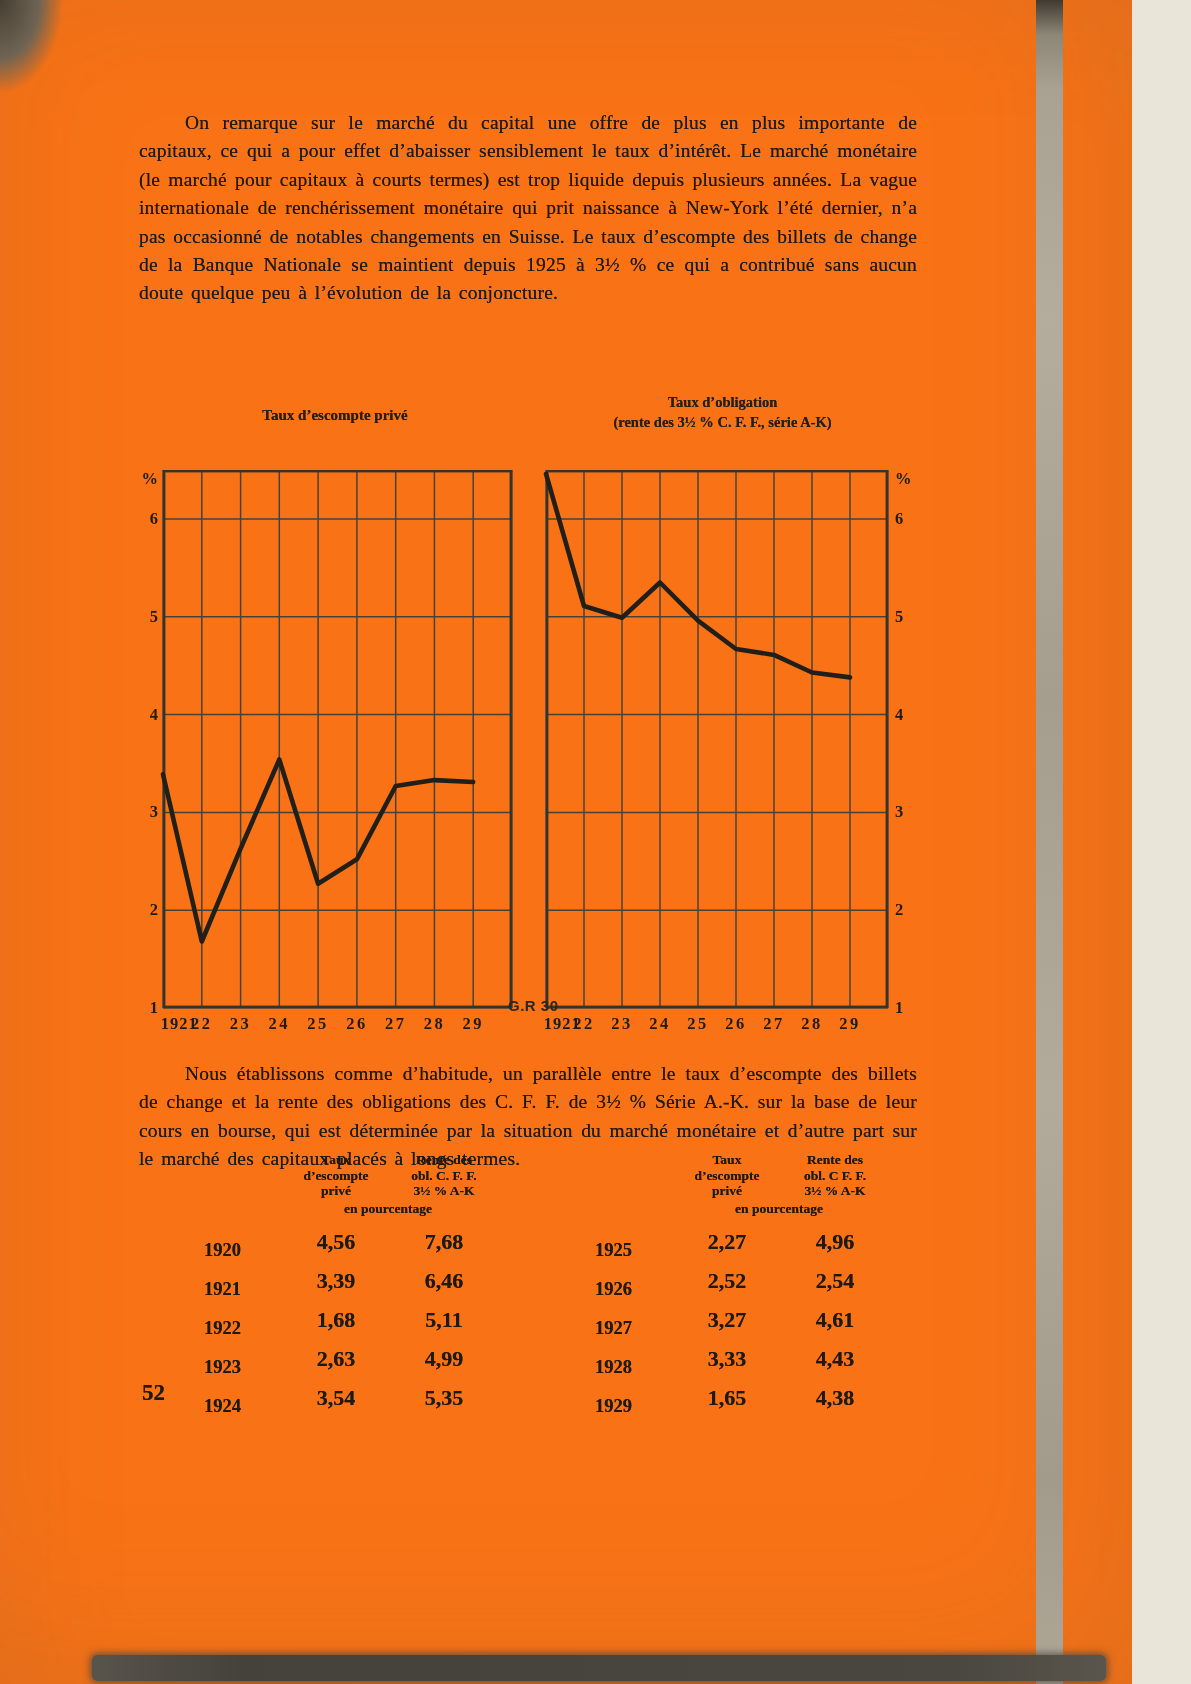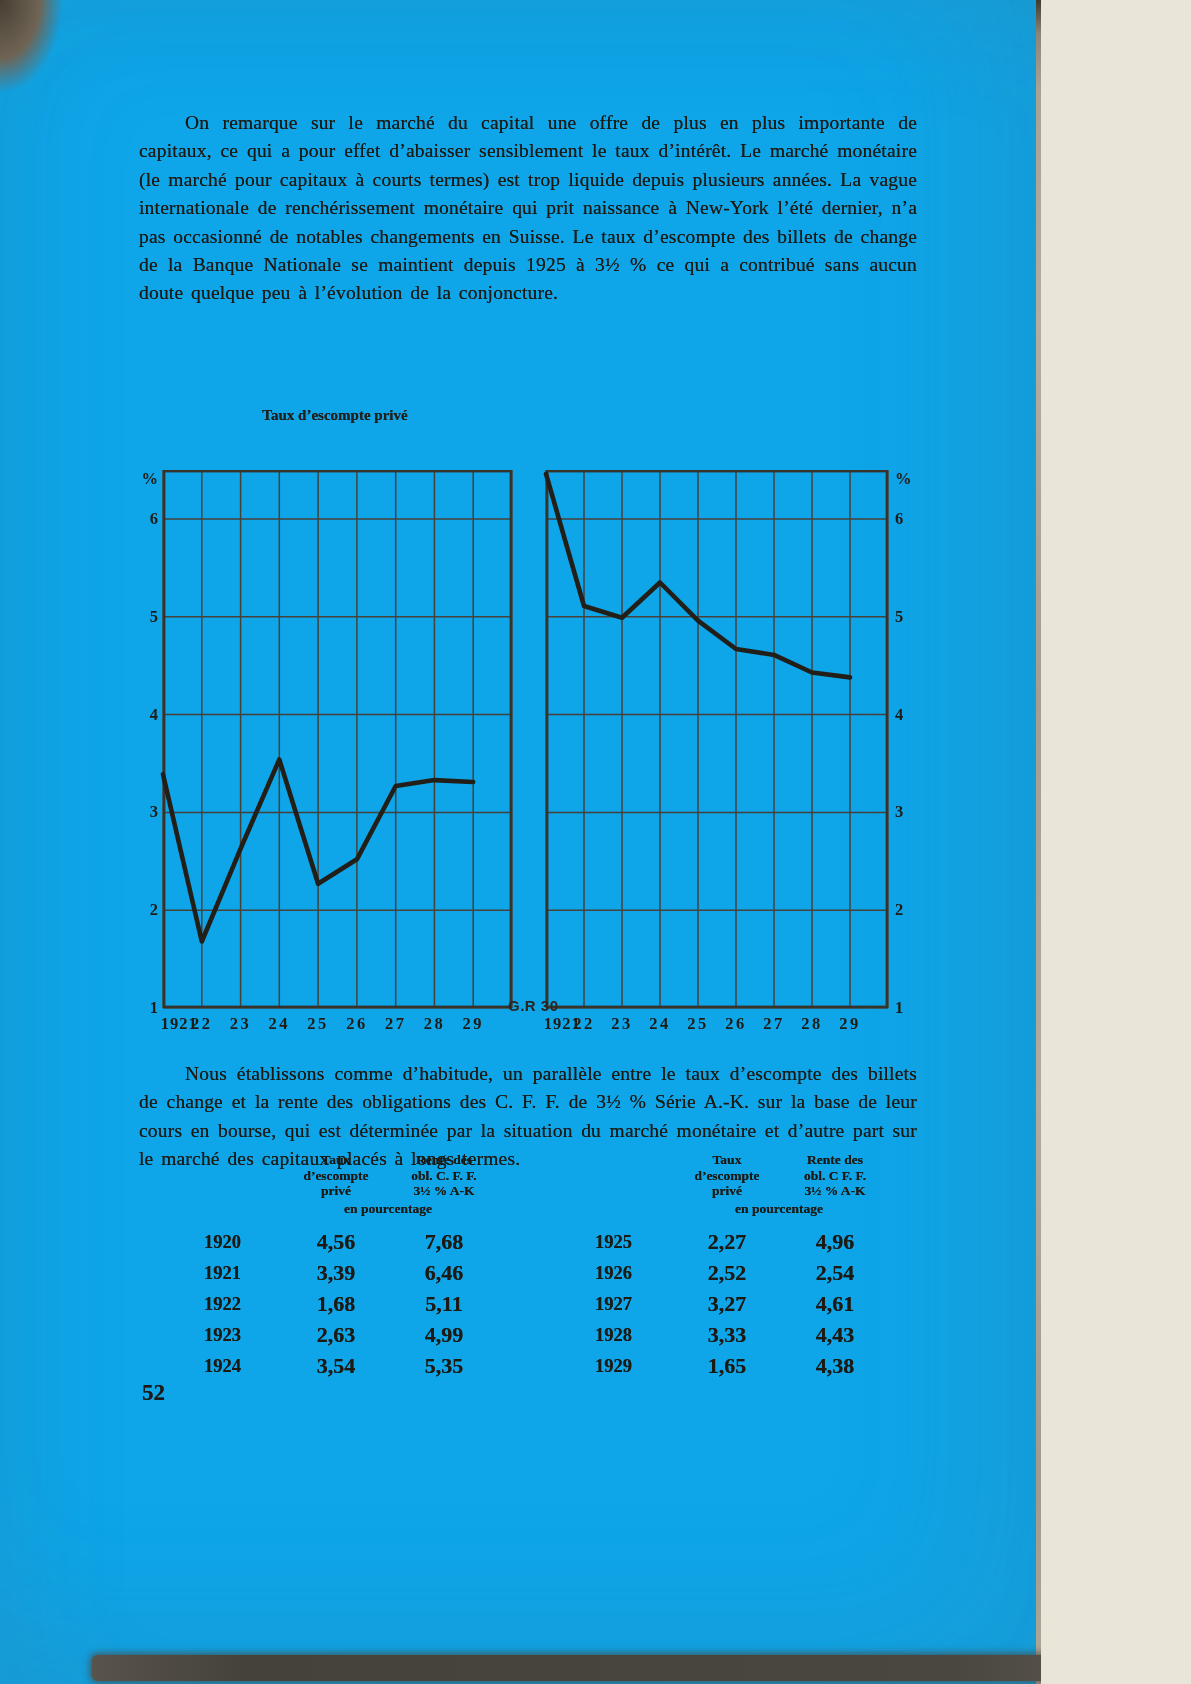--- a/index.html
+++ b/index.html
@@ -4,22 +4,22 @@
 <style>
   * { box-sizing: border-box; margin: 0; padding: 0; }
   html, body { width: 1191px; height: 1684px; overflow: hidden; }
   body {
     font-family: "Liberation Serif", "DejaVu Serif", serif;
     color: #211e18;
     background: #e9e5d8;
   }
   .page {
     position: relative;
-    width: 1041px; height: 1684px;
-    background: #0ea5e9;
+    width: 1132px; height: 1684px;
+    background: #f97316;
     overflow: hidden;
     box-shadow: inset -70px -50px 150px rgba(95,88,70,.10),
                 inset 45px 35px 110px rgba(95,88,70,.06);
   }
 
   
   .corner-tl {
     position: absolute; left: 0; top: 0; width: 62px; height: 92px;
     background: radial-gradient(ellipse at 0% 0%, #463e33 0%, #6f6454 45%, rgba(111,100,84,0) 72%);
   }
@@ -96,21 +96,21 @@
     text-shadow: 0 0 0.3px rgba(29,26,20,.8);
   }
   .tg-sub {
     grid-column: 2 / 4; text-align: center;
     font-size: 13.5px; font-weight: 700;
     padding-top: 2px; padding-bottom: 10px;
     text-shadow: 0 0 0.3px rgba(29,26,20,.8);
   }
   .tg-year {
     font-size: 18.5px; font-weight: 700; height: 31px; line-height: 30px;
-    padding-left: 12px; text-shadow: 0 0 0.3px rgba(29,26,20,.8);
+    padding-left: 12px; text-shadow: 0 0 0.3px rgba(29,26,20,.8); margin-top: 8px;
   }
   .tg-val {
     font-size: 22px; font-weight: 700; height: 31px; line-height: 30px;
     text-align: center; text-shadow: 0 0 0.3px rgba(29,26,20,.8);
   }
 
   .page-number {
     position: absolute; left: 142px; top: 1380px;
     font-size: 23px; font-weight: 700; color: #1d1a14;
     text-shadow: 0 0 0.3px rgba(29,26,20,.8);
@@ -121,20 +121,24 @@
 
 <div class="page">
 
   <div class="corner-tl"></div>
   <div class="band-right"></div>
   <div class="band-bottom"></div>
 
   <p class="body-text p1">On remarque sur le marché du capital une offre de plus en plus importante de capitaux, ce qui a pour effet d’abaisser sensiblement le taux d’intérêt. Le marché monétaire (le marché pour capitaux à courts termes) est trop liquide depuis plusieurs années. La vague internationale de renchérissement monétaire qui prit naissance à New-York l’été dernier, n’a pas occasionné de notables changements en Suisse. Le taux d’escompte des billets de change de la Banque Nationale se maintient depuis 1925 à 3½ % ce qui a contribué sans aucun doute quelque peu à l’évolution de la conjoncture.</p>
 
   <div class="chart-title left-title">Taux d’escompte privé</div>
+  <div class="chart-title right-title">
+    <div>Taux d’obligation</div>
+    <div>(rente des 3½ % C. F. F., série A-K)</div>
+  </div>
 
   <div class="chart chart-left" id="chart0">
       <svg width="349" height="538" viewBox="0 0 349 538">
         <line x1="0.0" y1="0" x2="0.0" y2="538" stroke="#46423a" stroke-width="1.5"></line>
         <line x1="38.8" y1="0" x2="38.8" y2="538" stroke="#46423a" stroke-width="1.5"></line>
         <line x1="77.6" y1="0" x2="77.6" y2="538" stroke="#46423a" stroke-width="1.5"></line>
         <line x1="116.3" y1="0" x2="116.3" y2="538" stroke="#46423a" stroke-width="1.5"></line>
         <line x1="155.1" y1="0" x2="155.1" y2="538" stroke="#46423a" stroke-width="1.5"></line>
         <line x1="193.9" y1="0" x2="193.9" y2="538" stroke="#46423a" stroke-width="1.5"></line>
         <line x1="232.7" y1="0" x2="232.7" y2="538" stroke="#46423a" stroke-width="1.5"></line>

